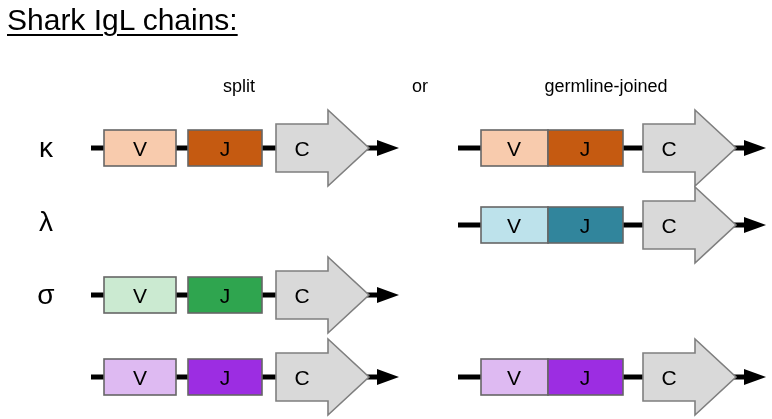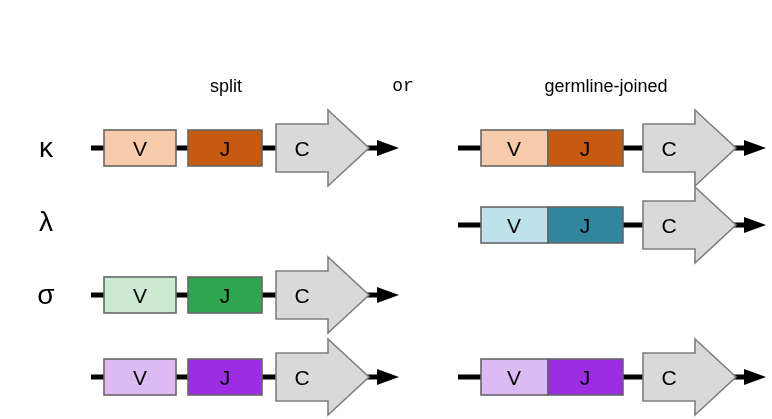--- a/index.html
+++ b/index.html
@@ -25,22 +25,22 @@
     white-space: nowrap;
   }
   .hdr {
     position: absolute;
     top: 76px;
     transform: translateX(-50%);
     font-size: 18px;
     color: #000000;
     white-space: nowrap;
   }
-  .hdr-split { left: 226px; text-align: center; }
-  .hdr-or { left: 403px; font-family: Liberation Mono, monospace; }
+  .hdr-split { left: 239px; text-align: center; }
+  .hdr-or { left: 420px; }
   .hdr-gj { left: 606px; }
   .greek {
     position: absolute;
     left: 30px;
     width: 32px;
     height: 30px;
     line-height: 30px;
     text-align: center;
     font-size: 28px;
     color: #000000;
@@ -65,20 +65,21 @@
     font-size: 21px;
     fill: #000000;
     text-anchor: middle;
   }
 </style>
 </head>
 <body>
 
 <div class="canvas">
 
+  <h1 class="title">Shark IgL chains:</h1>
 
   <div class="hdr hdr-split">split</div>
   <div class="hdr hdr-or">or</div>
   <div class="hdr hdr-gj">germline-joined</div>
 
   <div class="greek greek-kappa">κ</div>
   <div class="greek greek-lambda">λ</div>
   <div class="greek greek-sigma">σ</div>
   <div class="greek greek-row4"></div>
 

